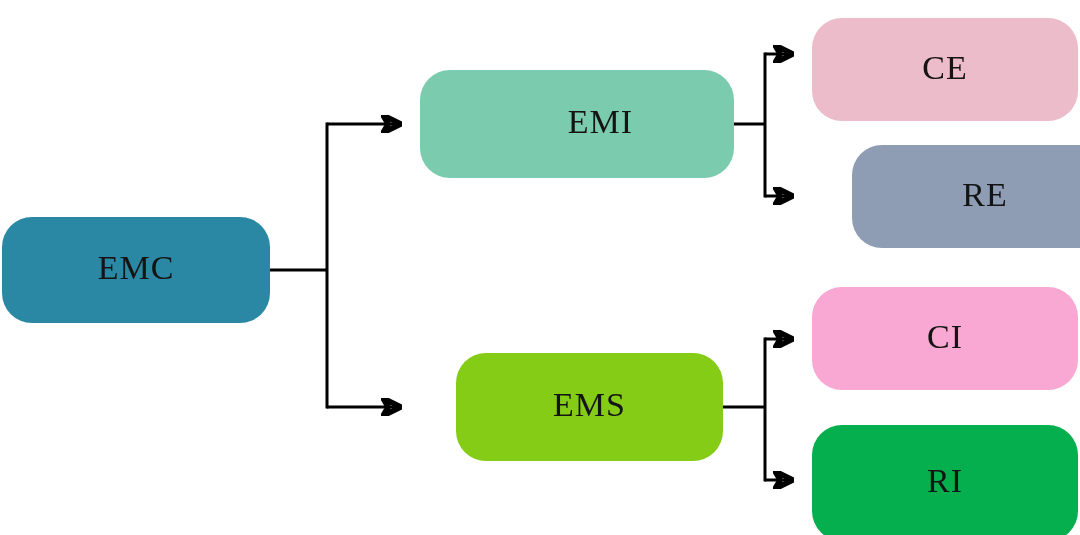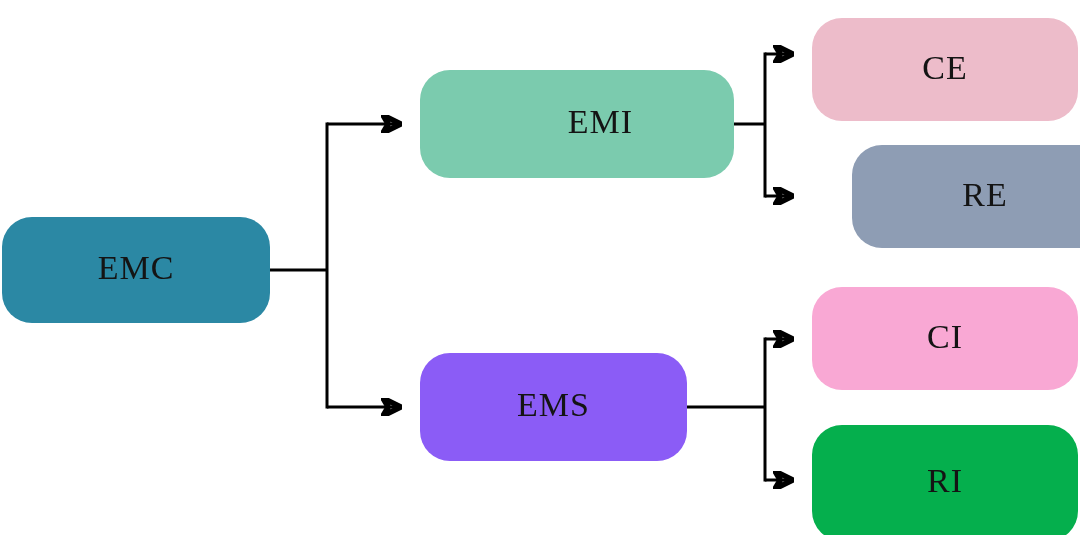--- a/index.html
+++ b/index.html
@@ -79,21 +79,21 @@
   </svg>
 
   <div class="node pos-emc" style="background-color: rgb(43, 136, 164);">
     <span class="node-label">EMC</span>
   </div>
 
   <div class="node pos-emi" style="background-color: rgb(123, 203, 174); padding-left: 47px;">
     <span class="node-label">EMI</span>
   </div>
 
-  <div class="node pos-ems" style="background-color: #8b5cf6;">
+  <div class="node pos-ems" style="background-color: #84cc16; margin-left: 36px;">
     <span class="node-label">EMS</span>
   </div>
 
   <div class="node pos-ce" style="background-color: rgb(237, 188, 202);">
     <span class="node-label">CE</span>
   </div>
 
   <div class="node pos-re" style="background-color: rgb(142, 157, 180); margin-left: 40px;">
     <span class="node-label">RE</span>
   </div>

